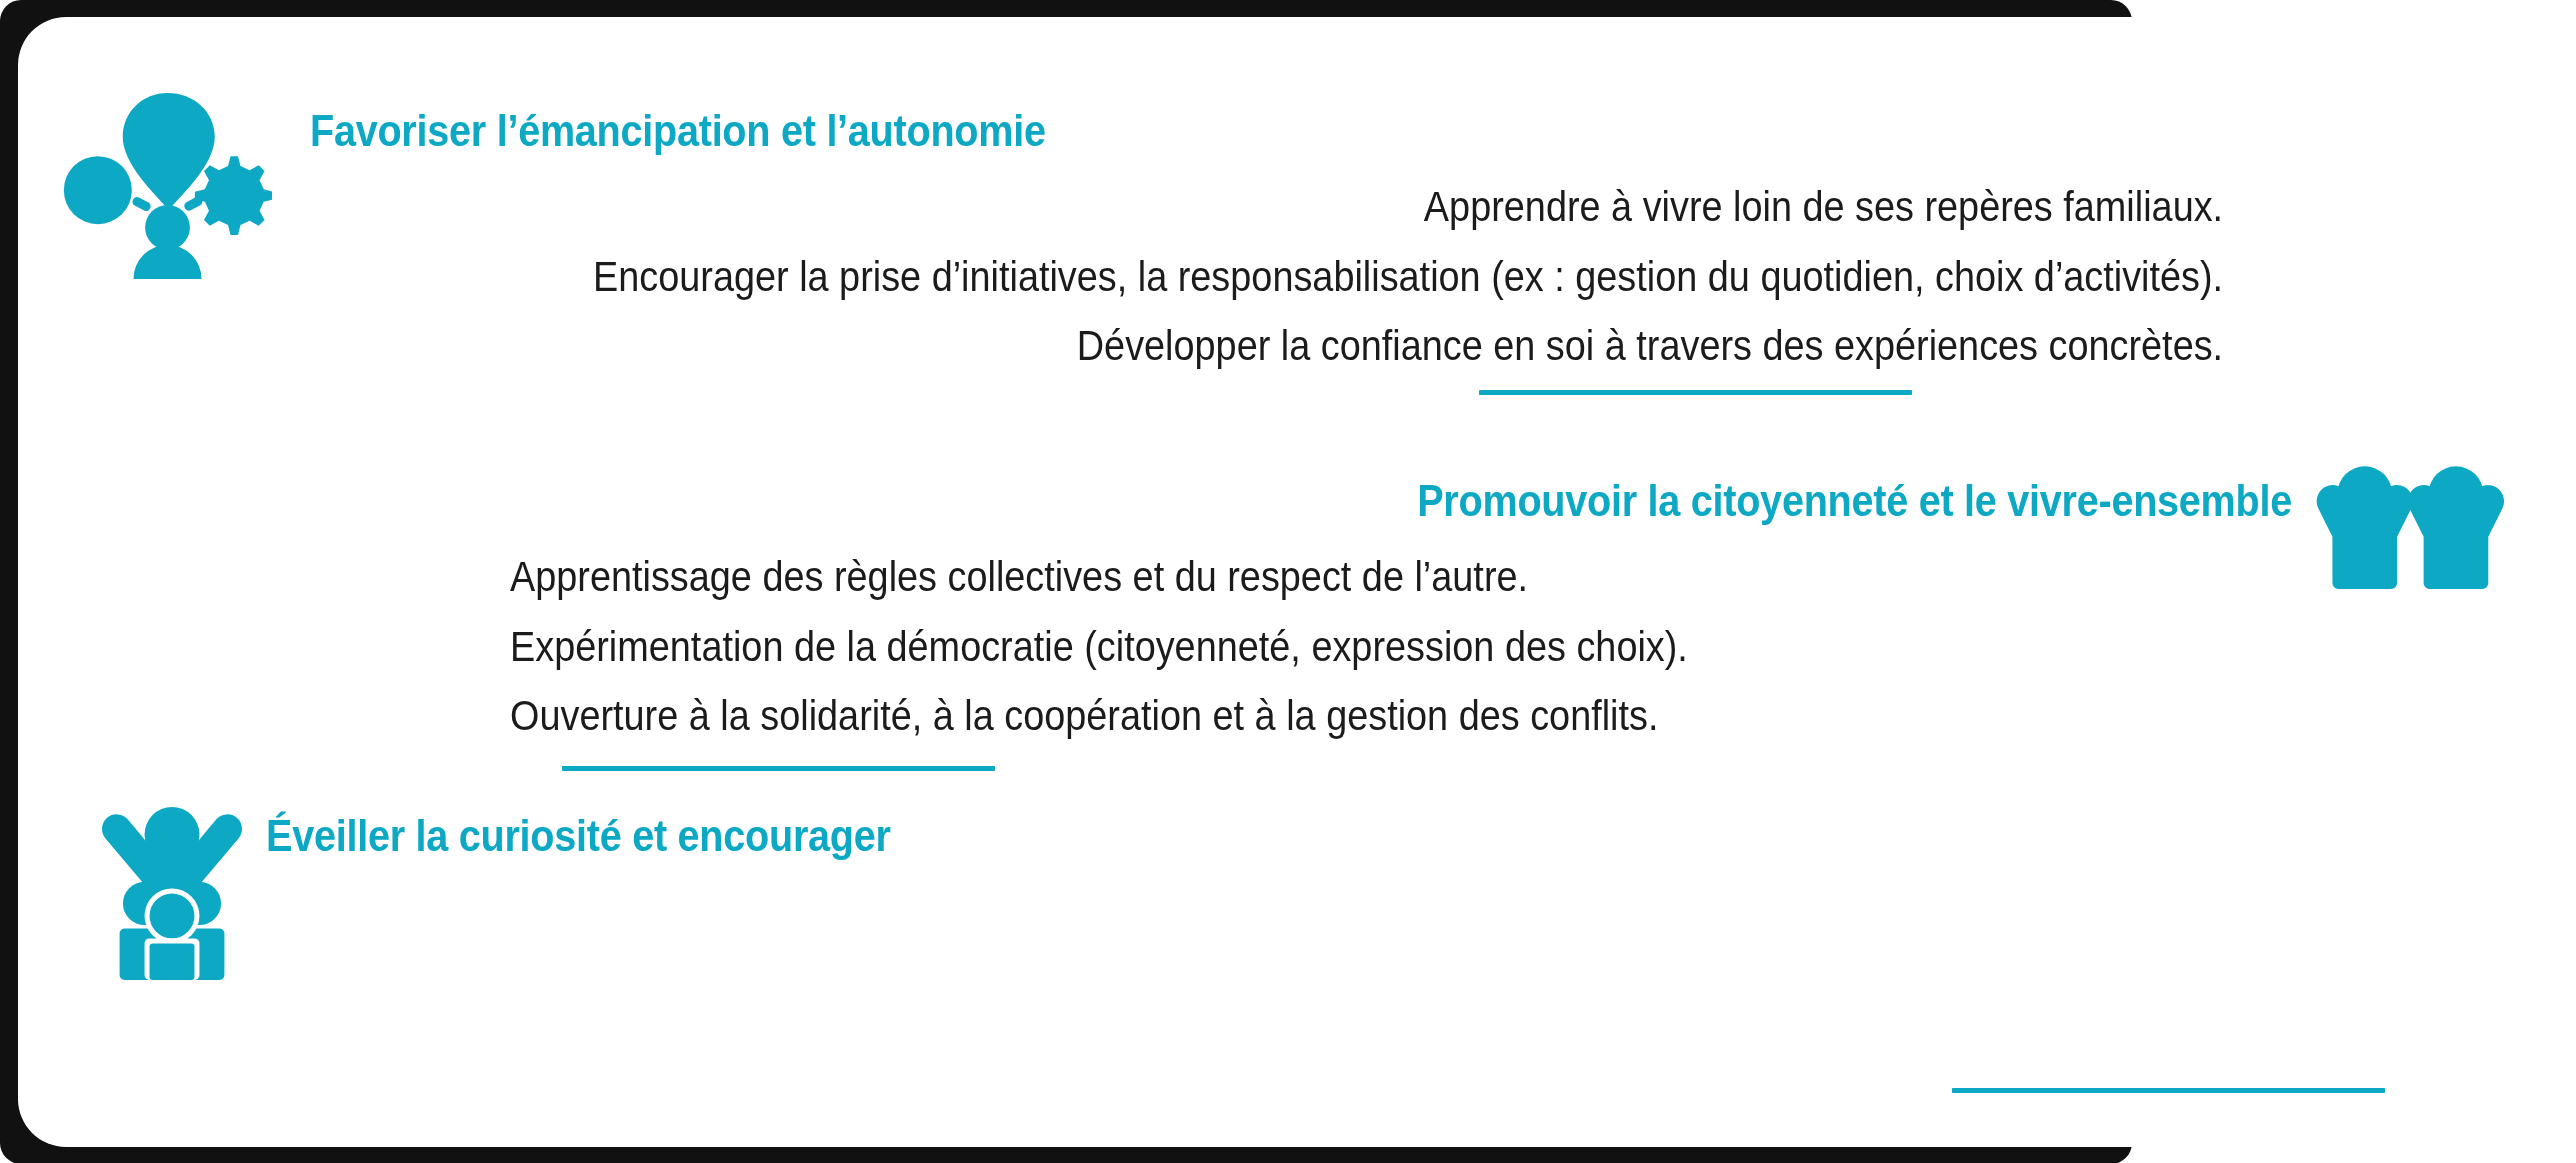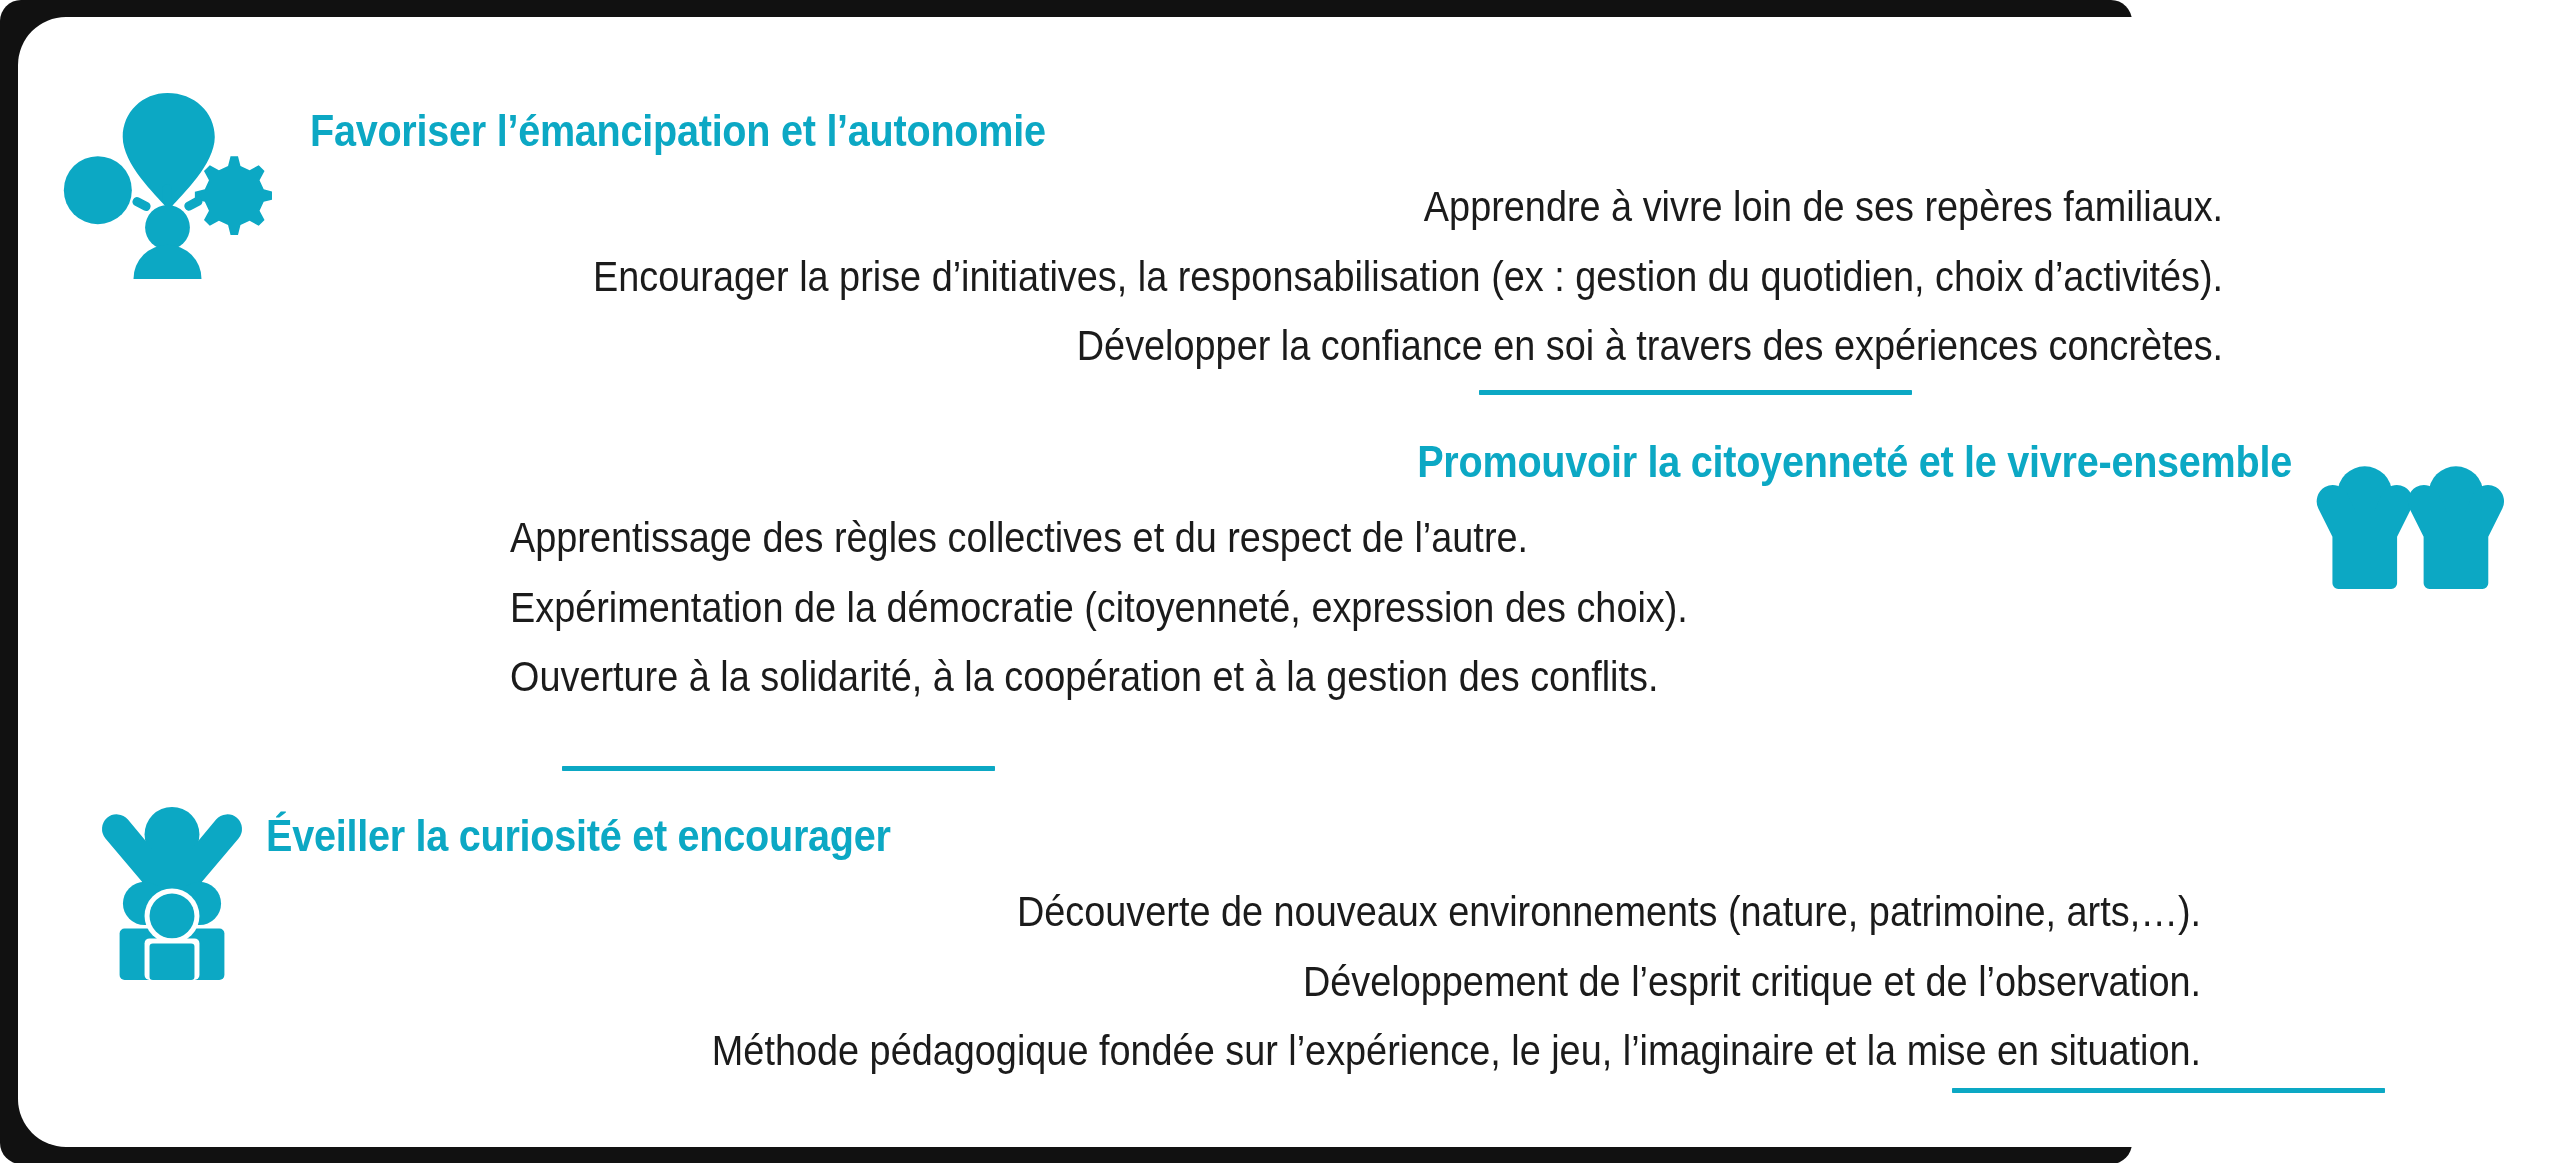--- a/index.html
+++ b/index.html
@@ -128,21 +128,21 @@
 
           <circle cx="176" cy="37" r="33"></circle>
 
           <path d="M18 29 a20 20 0 0 1 27 8 l10 22 l22 0 l10 -22 a20 20 0 0 1 27 -8 a20 20 0 0 1 8 26 l-17 34 l0 56 a7 7 0 0 1 -7 7 l-64 0 a7 7 0 0 1 -7 -7 l0 -56 l-17 -34 a20 20 0 0 1 8 -26 Z"></path>
 
           <path d="M128 29 a20 20 0 0 1 27 8 l10 22 l22 0 l10 -22 a20 20 0 0 1 27 -8 a20 20 0 0 1 8 26 l-17 34 l0 56 a7 7 0 0 1 -7 7 l-64 0 a7 7 0 0 1 -7 -7 l0 -56 l-17 -34 a20 20 0 0 1 8 -26 Z"></path>
         </g>
       </svg>
     </div>
 
-    <div class="section" style="left:249px; top:421px; width:2025px;">
+    <div class="section" style="left:249px; top:460px; width:2025px;">
       <div class="heading right" style="text-align:right;">Promouvoir la citoyenneté et le vivre-ensemble</div>
       <div class="body-block right" style="margin-top:18px;">
         <div class="line right">Apprentissage des règles collectives et du respect de l’autre.</div>
         <div class="line right">Expérimentation de la démocratie (citoyenneté, expression des choix).</div>
         <div class="line right">Ouverture à la solidarité, à la coopération et à la gestion des conflits.</div>
       </div>
     </div>
 
     <div class="rule" style="left:544px; top:749px; width:433px;"></div>
 
@@ -166,24 +166,19 @@
           <circle cx="107" cy="143" r="27"></circle>
 
           <rect x="74" y="170" width="66" height="50" rx="6" fill="#ffffff"></rect>
           <rect x="80" y="176" width="54" height="44" rx="4"></rect>
         </g>
       </svg>
     </div>
 
     <div class="section" style="left:248px; top:795px; width:2199px;">
       <div class="heading left">Éveiller la curiosité et encourager</div>
-      <div class="body-block left" style="margin-top:18px;">
-        <div class="line left">Découverte de nouveaux environnements (nature, patrimoine, arts,…).</div>
-        <div class="line left">Développement de l’esprit critique et de l’observation.</div>
-        <div class="line left">Méthode pédagogique fondée sur l’expérience, le jeu, l’imaginaire et la mise en situation.</div>
-      </div>
     </div>
 
     <div class="rule" style="left:1934px; top:1071px; width:433px;"></div>
 
   </div>
 </div>
 
 
 </body></html>

